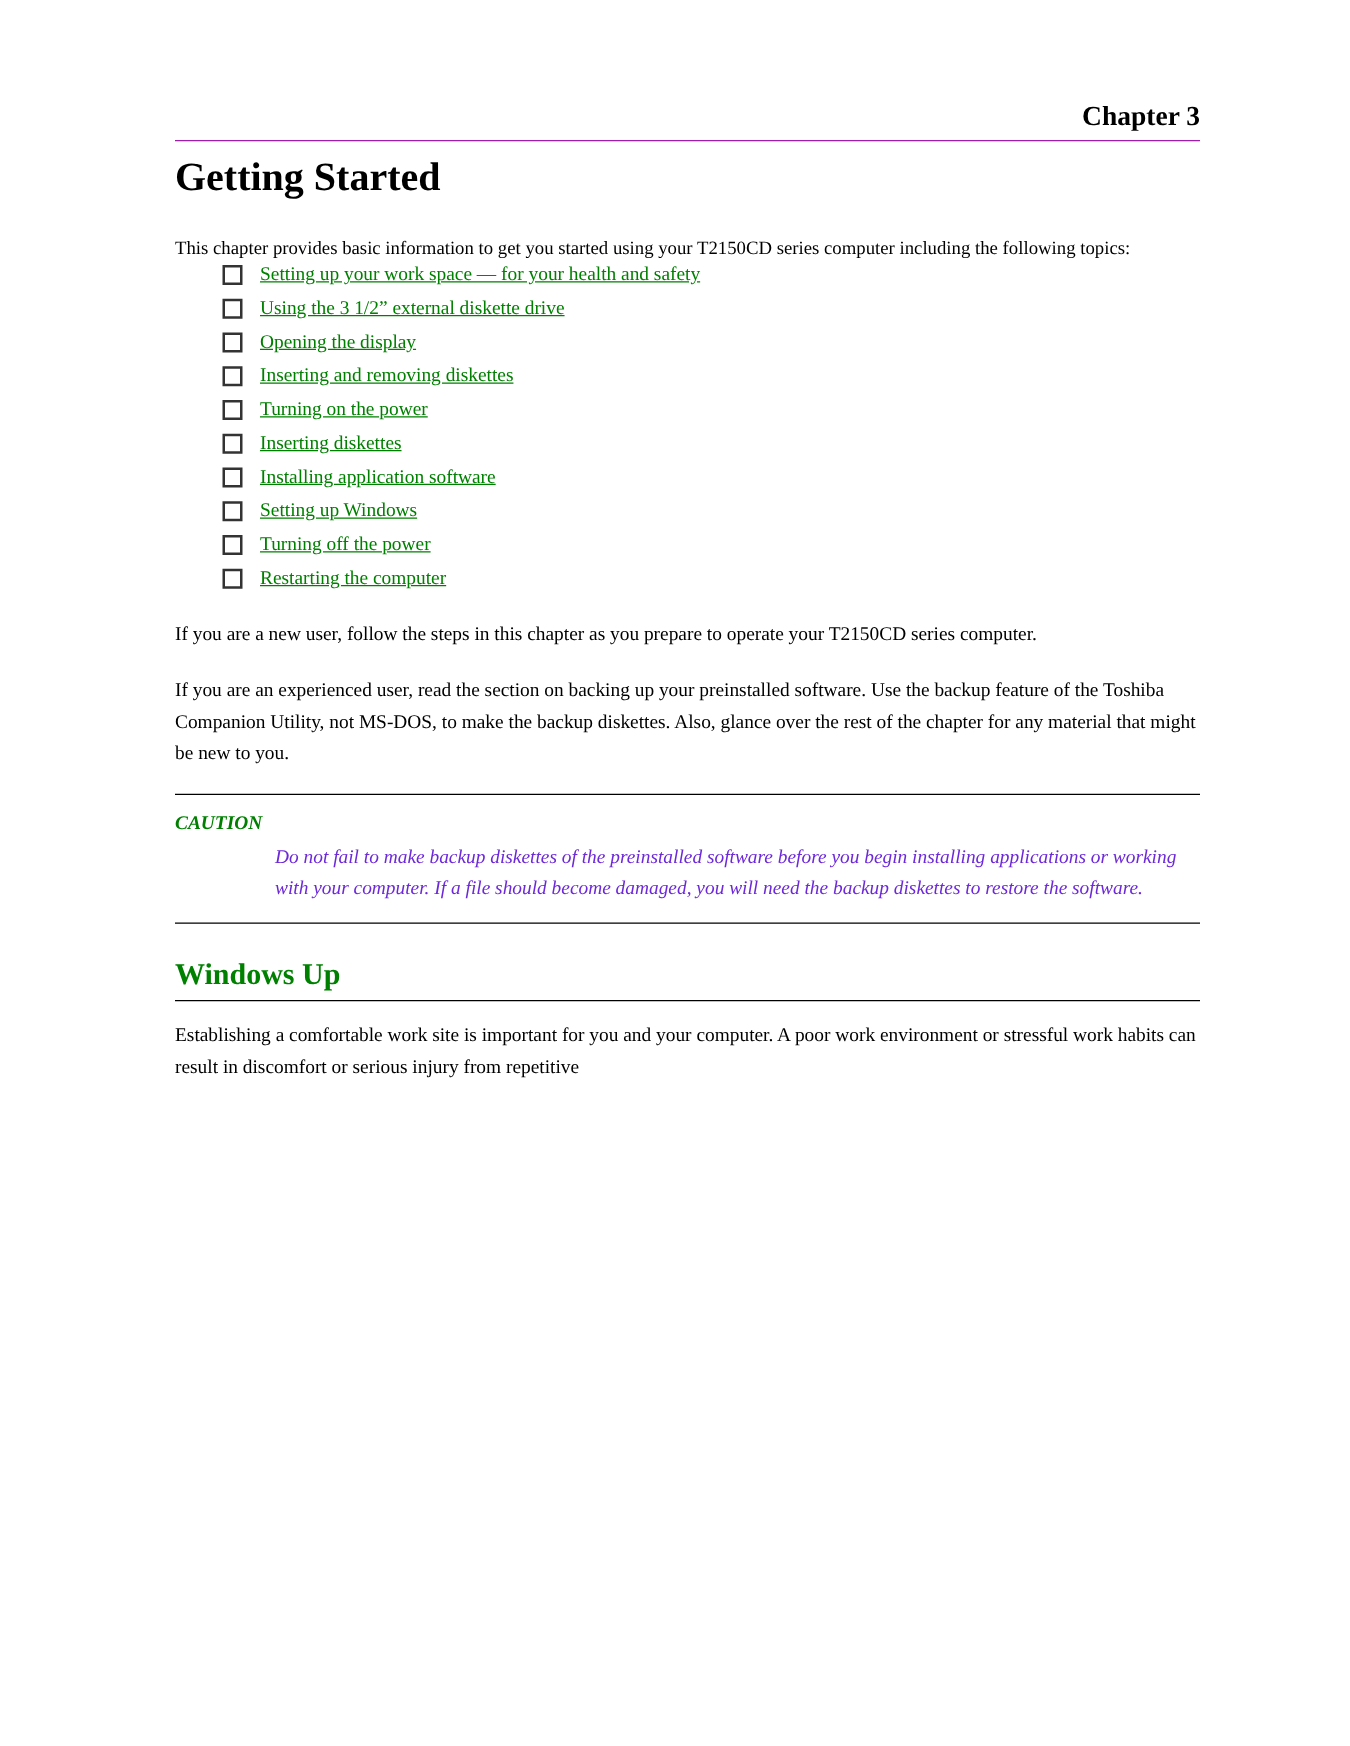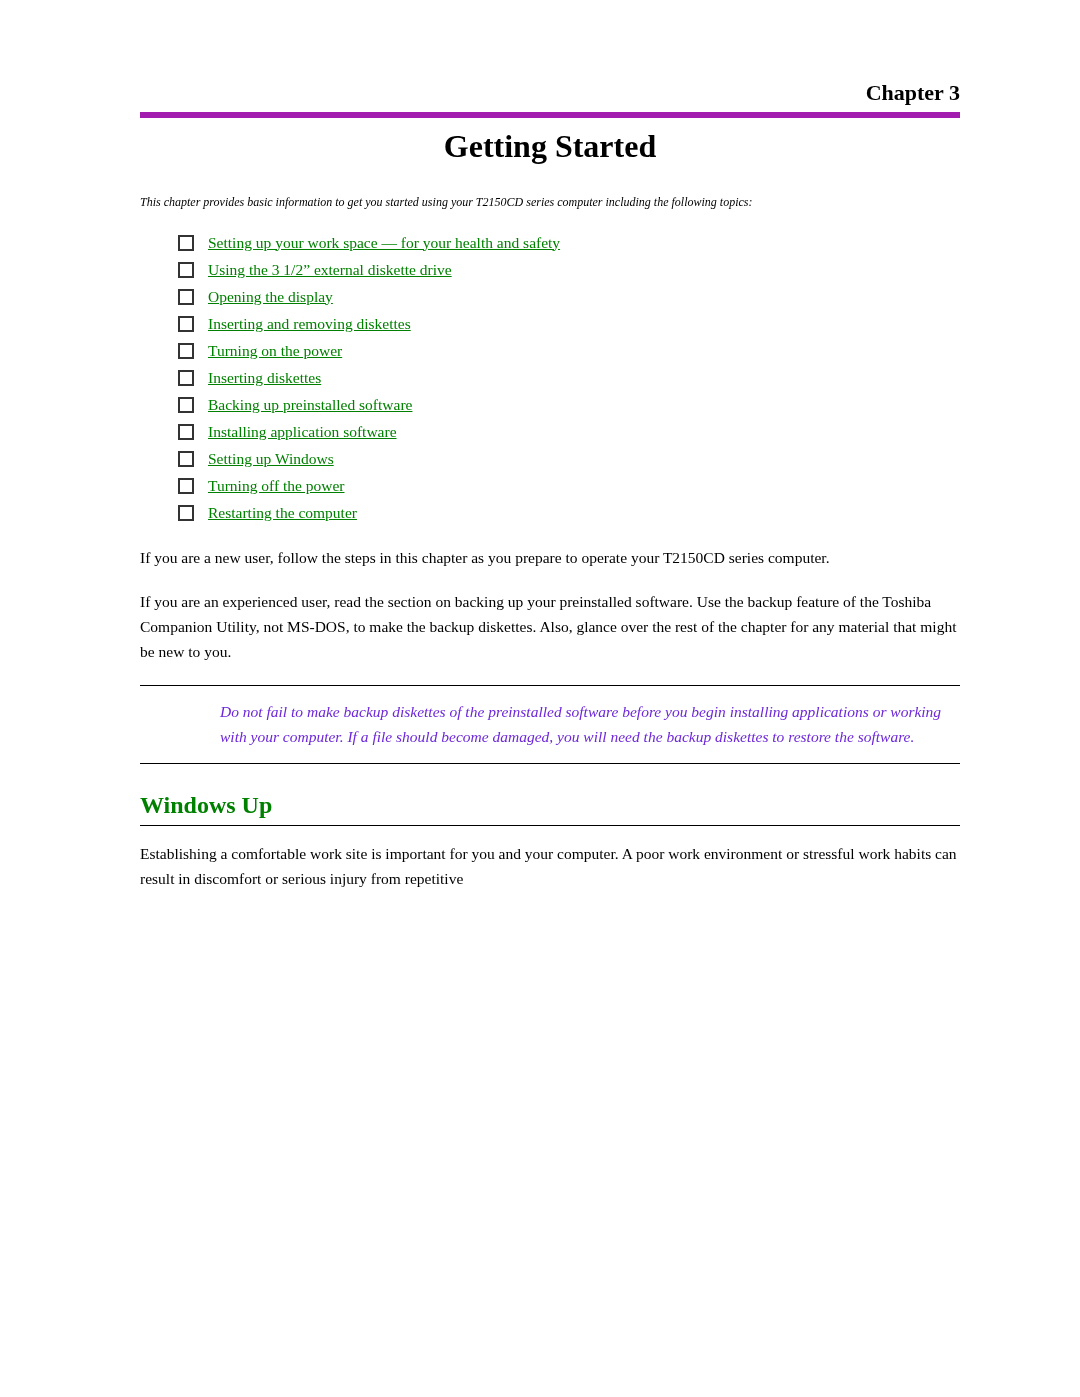--- a/index.html
+++ b/index.html
@@ -16,37 +16,34 @@
       width: 1080px;
       min-height: 1397px;
       padding: 80px 120px 80px 140px;
     }
 
     .chapter-label {
       text-align: right;
       font-size: 22px;
       font-weight: bold;
       margin-bottom: 4px;
-      border-bottom: 6px solid #a21caf;
+      border-bottom: 1px solid #a21caf;
       padding-bottom: 6px;
     }
 
     .chapter-title {
-      text-align: center;
       font-size: 32px;
       font-weight: bold;
       margin-top: 10px;
       margin-bottom: 28px;
     }
 
     .intro-text {
-      font-size: 12px;
+      font-size: 15px;
       line-height: 1.55;
-      margin-bottom: 22px;
-      font-style: italic;
     }
 
     .toc-list {
       list-style: none;
       margin-bottom: 24px;
       margin-left: 10px;
     }
 
     .toc-list li {
       display: flex;
@@ -146,24 +143,20 @@
     <li>
       <span class="checkbox-icon"></span>
       <a class="toc-link" href="#">Turning on the power</a>
     </li>
     <li>
       <span class="checkbox-icon"></span>
       <a class="toc-link" href="#">Inserting diskettes</a>
     </li>
     <li>
       <span class="checkbox-icon"></span>
-      <a class="toc-link" href="#">Backing up preinstalled software</a>
-    </li>
-    <li>
-      <span class="checkbox-icon"></span>
       <a class="toc-link" href="#">Installing application software</a>
     </li>
     <li>
       <span class="checkbox-icon"></span>
       <a class="toc-link" href="#">Setting up Windows</a>
     </li>
     <li>
       <span class="checkbox-icon"></span>
       <a class="toc-link" href="#">Turning off the power</a>
     </li>
@@ -172,18 +165,19 @@
       <a class="toc-link" href="#">Restarting the computer</a>
     </li>
   </ul>
 
 <div>
     <p class="body-text">If you are a new user, follow the steps in this chapter as you prepare to operate your T2150CD series computer.</p>
     <p class="body-text">If you are an experienced user, read the section on backing up your preinstalled software. Use the backup feature of the Toshiba Companion Utility, not MS-DOS, to make the backup diskettes. Also, glance over the rest of the chapter for any material that might be new to you.</p>
   </div>
 
 <div class="caution-block">
+  <div class="caution-label">CAUTION</div>
   <div class="caution-text">Do not fail to make backup diskettes of the preinstalled software before you begin installing applications or working with your computer. If a file should become damaged, you will need the backup diskettes to restore the software.</div>
 </div>
 
 <div class="section-title">Windows Up</div>
 
 <p class="section-body">Establishing a comfortable work site is important for you and your computer. A poor work environment or stressful work habits can result in discomfort or serious injury from repetitive</p>
 
 </body></html>

